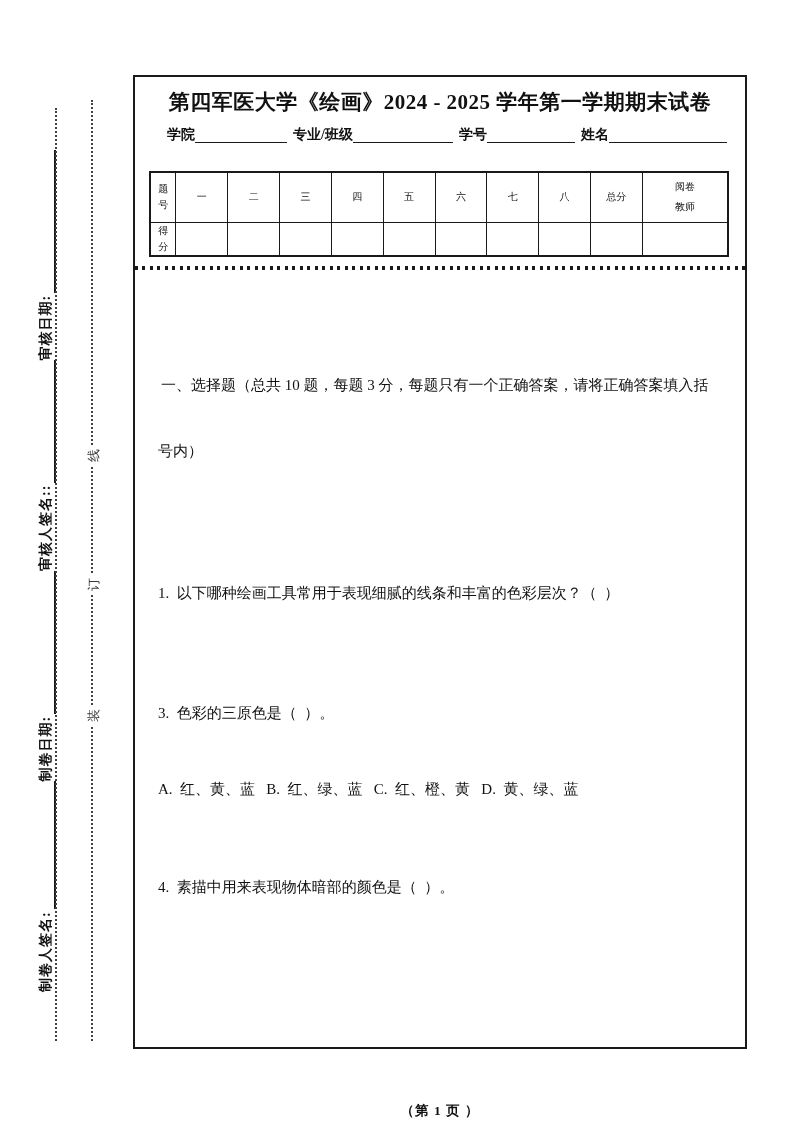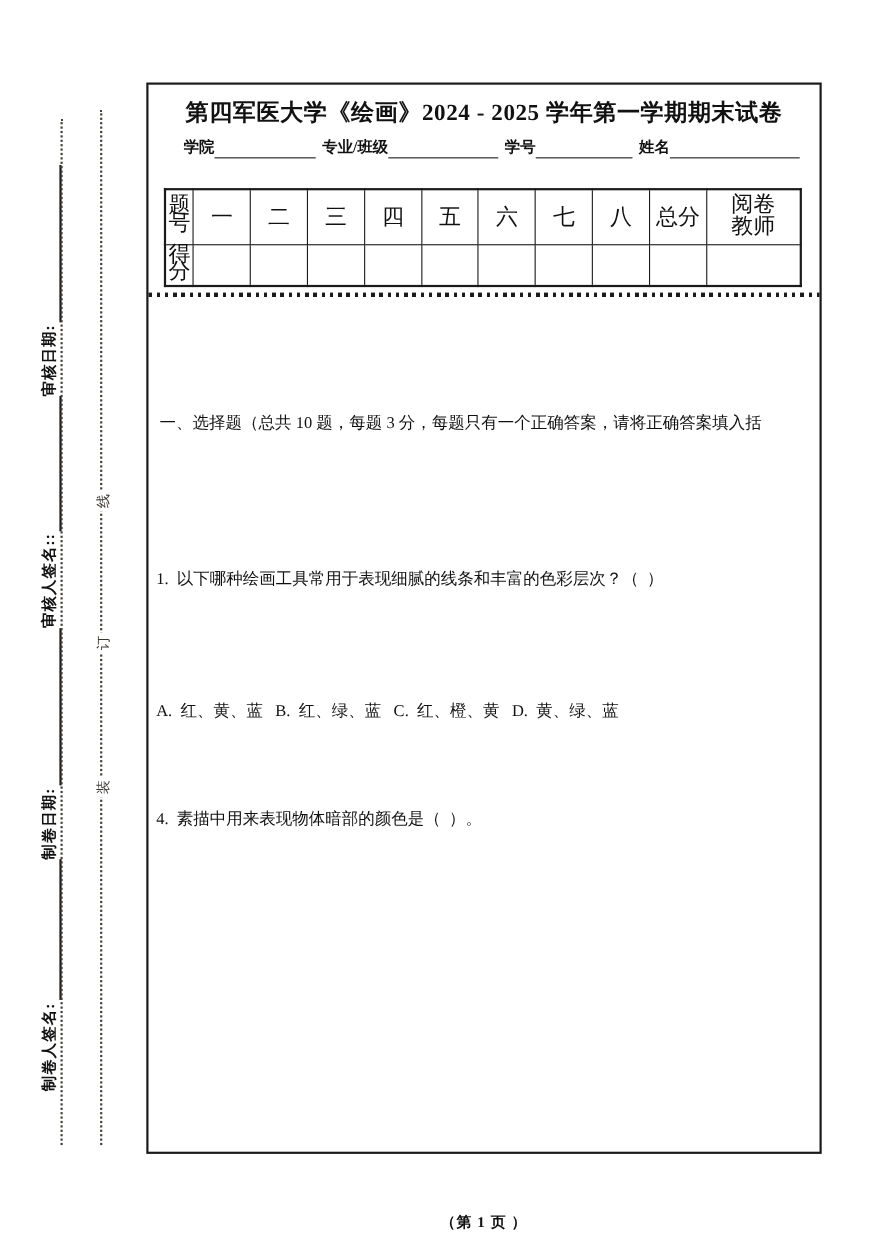--- a/index.html
+++ b/index.html
@@ -51,35 +51,35 @@
     position:absolute; left:133px; top:75px;
     width:614px; height:974px;
     border:2px solid #1a1a1a; background:#fff;padding-left:12px;
   }
   .title {
     position:absolute; top:11px; left:0; width:100%;
     text-align:center; font-size:21px; font-weight:bold; letter-spacing:0.5px;
   }
   .fields {
     position:absolute; top:48px; left:32px; right:16px;
-    display:flex; align-items:center;
+    display:flex; align-items:flex-start;
     font-size:14px; font-weight:bold;
   }
   .flabel { line-height:20px; white-space:nowrap; }
   .fblank { display:inline-block; height:18px; border-bottom:1.5px solid #1a1a1a; margin-right:6px; }
   .fblank.w1 { width:92px; }
   .fblank.w2 { width:100px; }
   .fblank.w3 { width:88px; }
   .fblank.w4 { flex:1; margin-right:2px; }
 
   table.score-table {
     position:absolute; top:94px; left:14px;
     width:580px; border-collapse:collapse;
     border:2px solid #1a1a1a;
-    font-size:20px;
+    font-size:10px;
   }
   table.score-table td {
     border:1.5px solid #1a1a1a;
     text-align:center; vertical-align:middle;
     padding:0 1px;
   }
   tr.r1 td { height:50px; }
   tr.r2 td { height:34px;text-align:center; }
   .stack { display:inline-block; width:1.1em; line-height:16px; }
   .wrap2 { display:inline-block; width:2.5em; line-height:20px; }
@@ -87,21 +87,21 @@
   .sep-dots {
     position:absolute; top:189px; left:0; right:0; height:4px;
     background:repeating-linear-gradient(90deg,#1a1a1a 0 3px,transparent 3px 7.5px);
   }
 
   .questions {
     position:absolute; top:209px; left:7px; width:589px;
     font-size:15px; line-height:22px;
     white-space:pre-wrap;
   }
-  .questions p { margin:0 0 10px 0; }
+  .questions p { margin:0 0 10px 16px; }
   .hline { display:block; }
   .ind1 { text-indent:3px; }
 
   .page-footer {
     position:absolute; top:1062px; left:133px; width:614px;
     text-align:center; font-size:13.5px; font-weight:bold;
     letter-spacing:1px;
     margin-top:40px;
   }
 </style>
@@ -193,25 +193,27 @@
         <td></td>
       </tr>
       </tbody>
     </table>
 
     <div class="sep-dots"></div>
 
     <div class="questions">
       <p>
         <span class="hline ind1">一、选择题（总共 10 题，每题 3 分，每题只有一个正确答案，请将正确答案填入括</span>
+        <span class="hline">号内）</span>
       </p>
 
       <p>1.  以下哪种绘画工具常用于表现细腻的线条和丰富的色彩层次？（  ）</p>
 
 
+      <p>3.  色彩的三原色是（  ）。</p>
       <p>A.  红、黄、蓝   B.  红、绿、蓝   C.  红、橙、黄   D.  黄、绿、蓝</p>
 
       <p>4.  素描中用来表现物体暗部的颜色是（  ）。</p>
       
 
       
       
 
       
       

